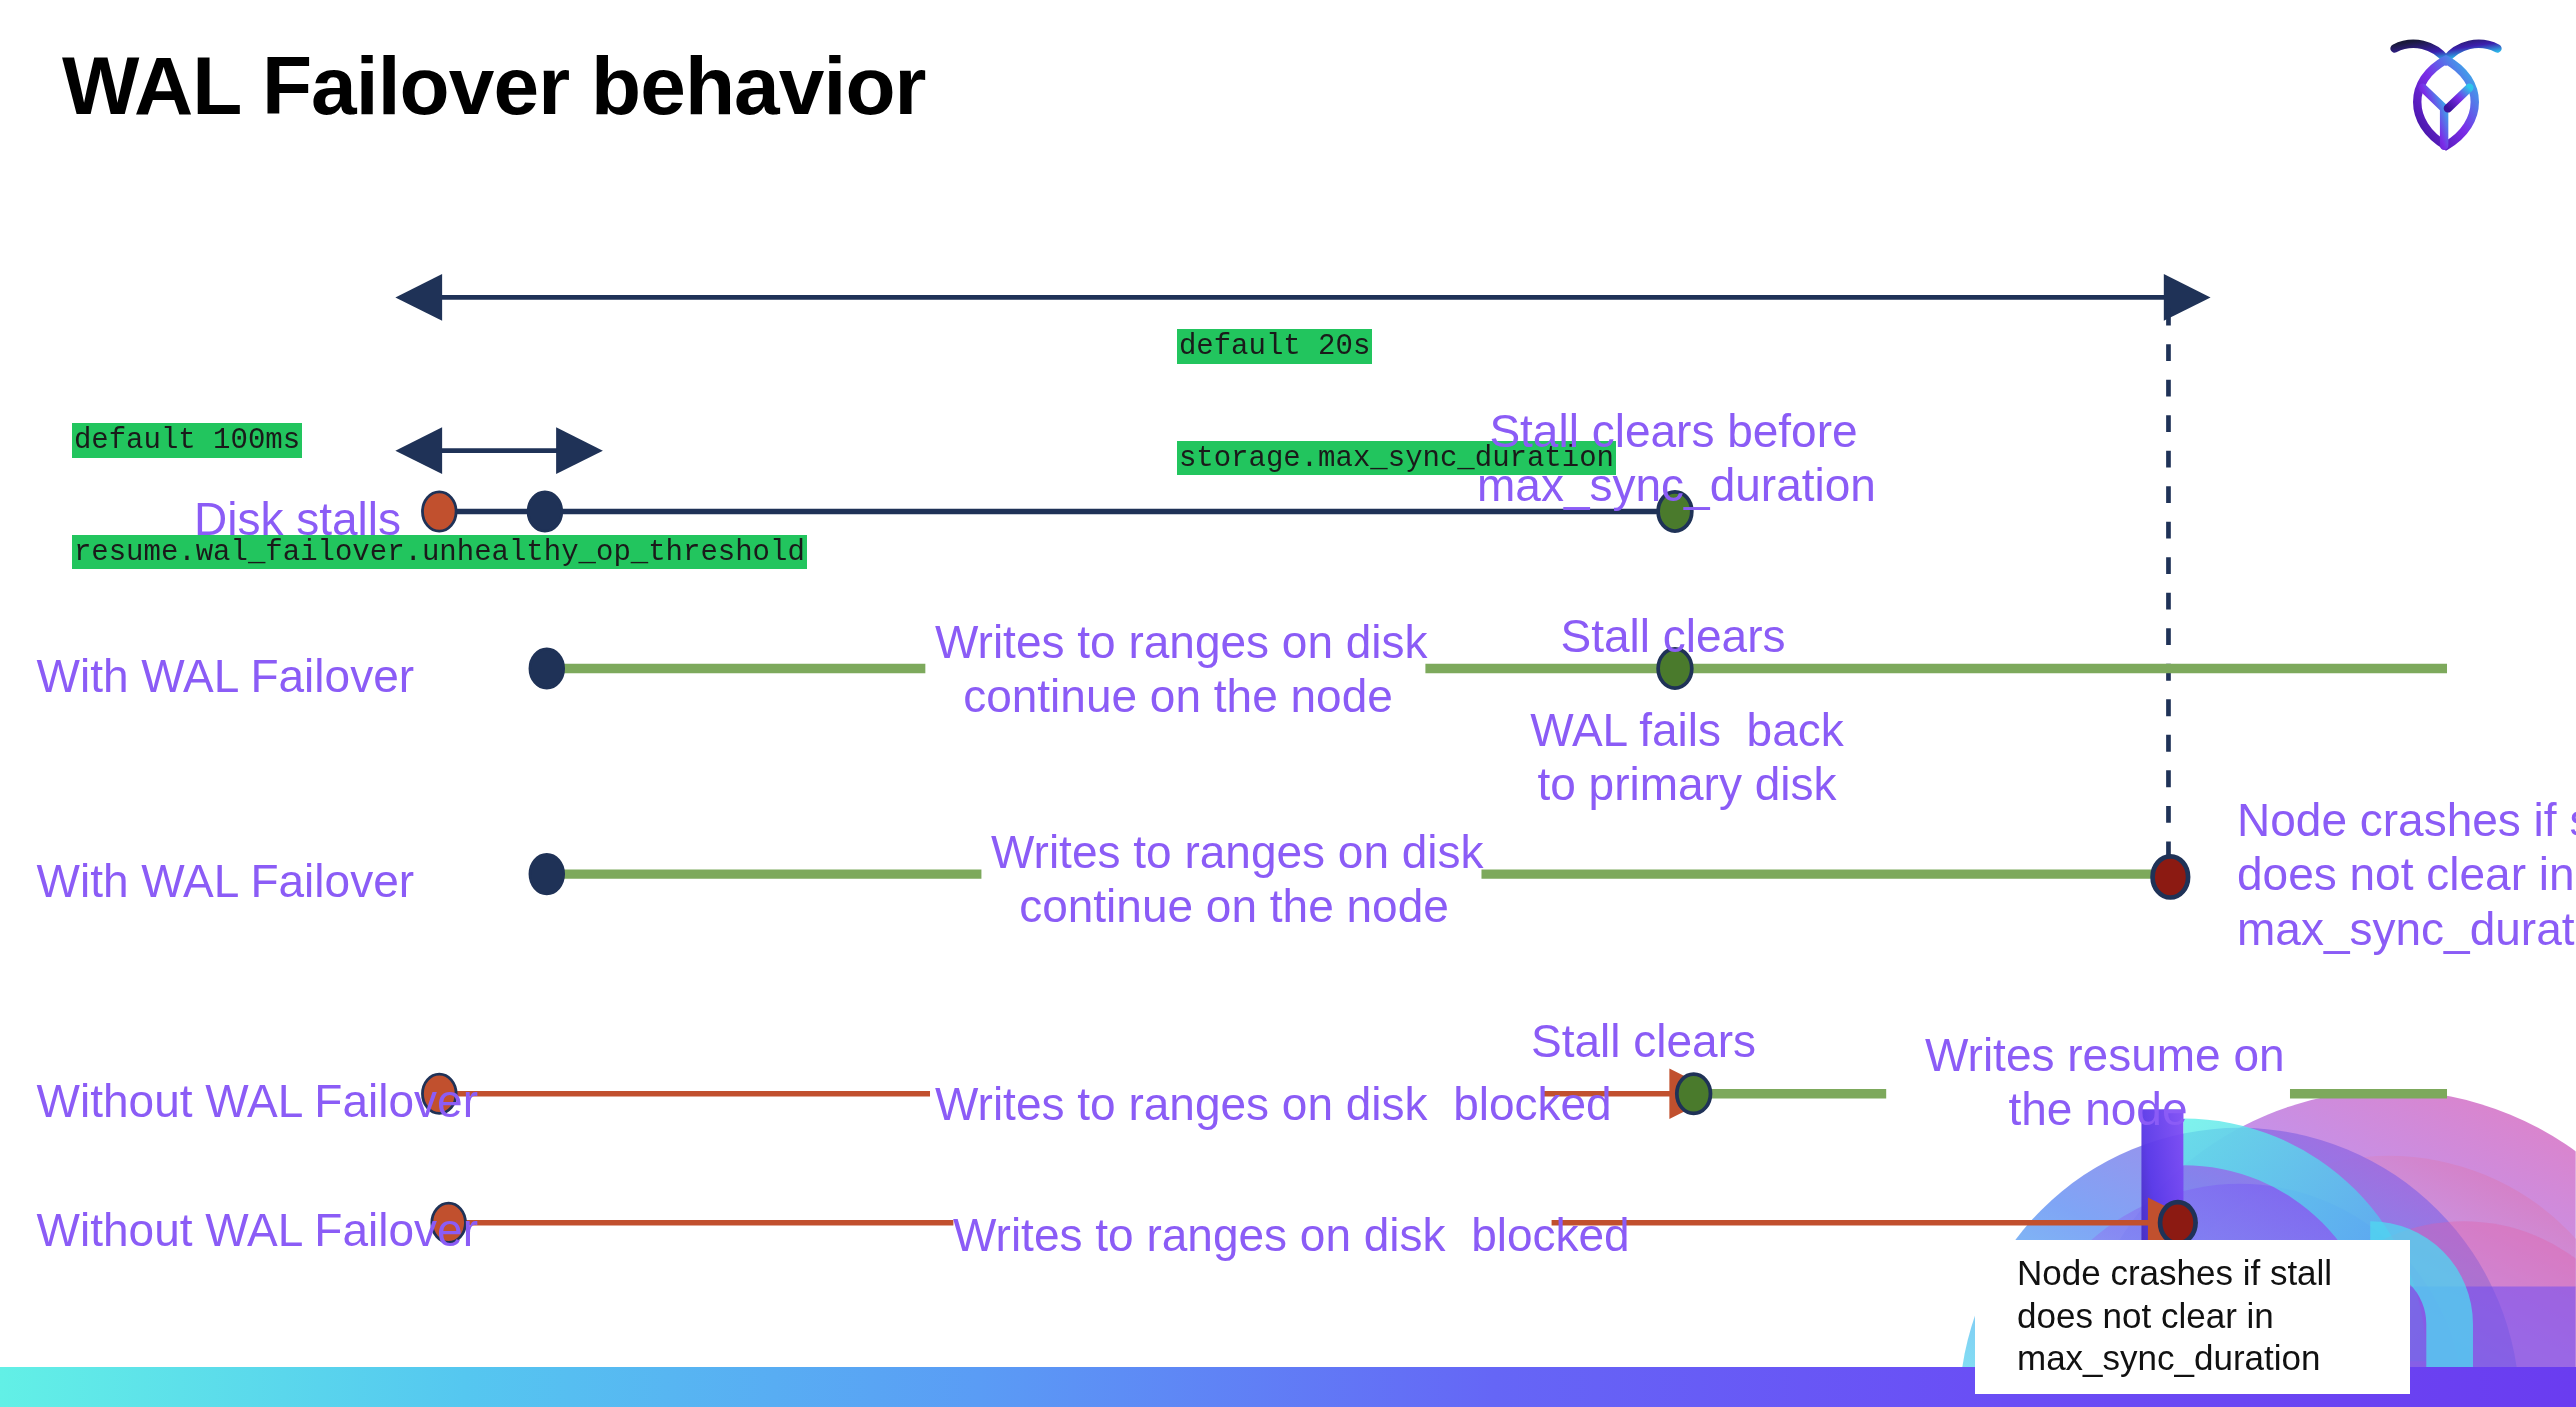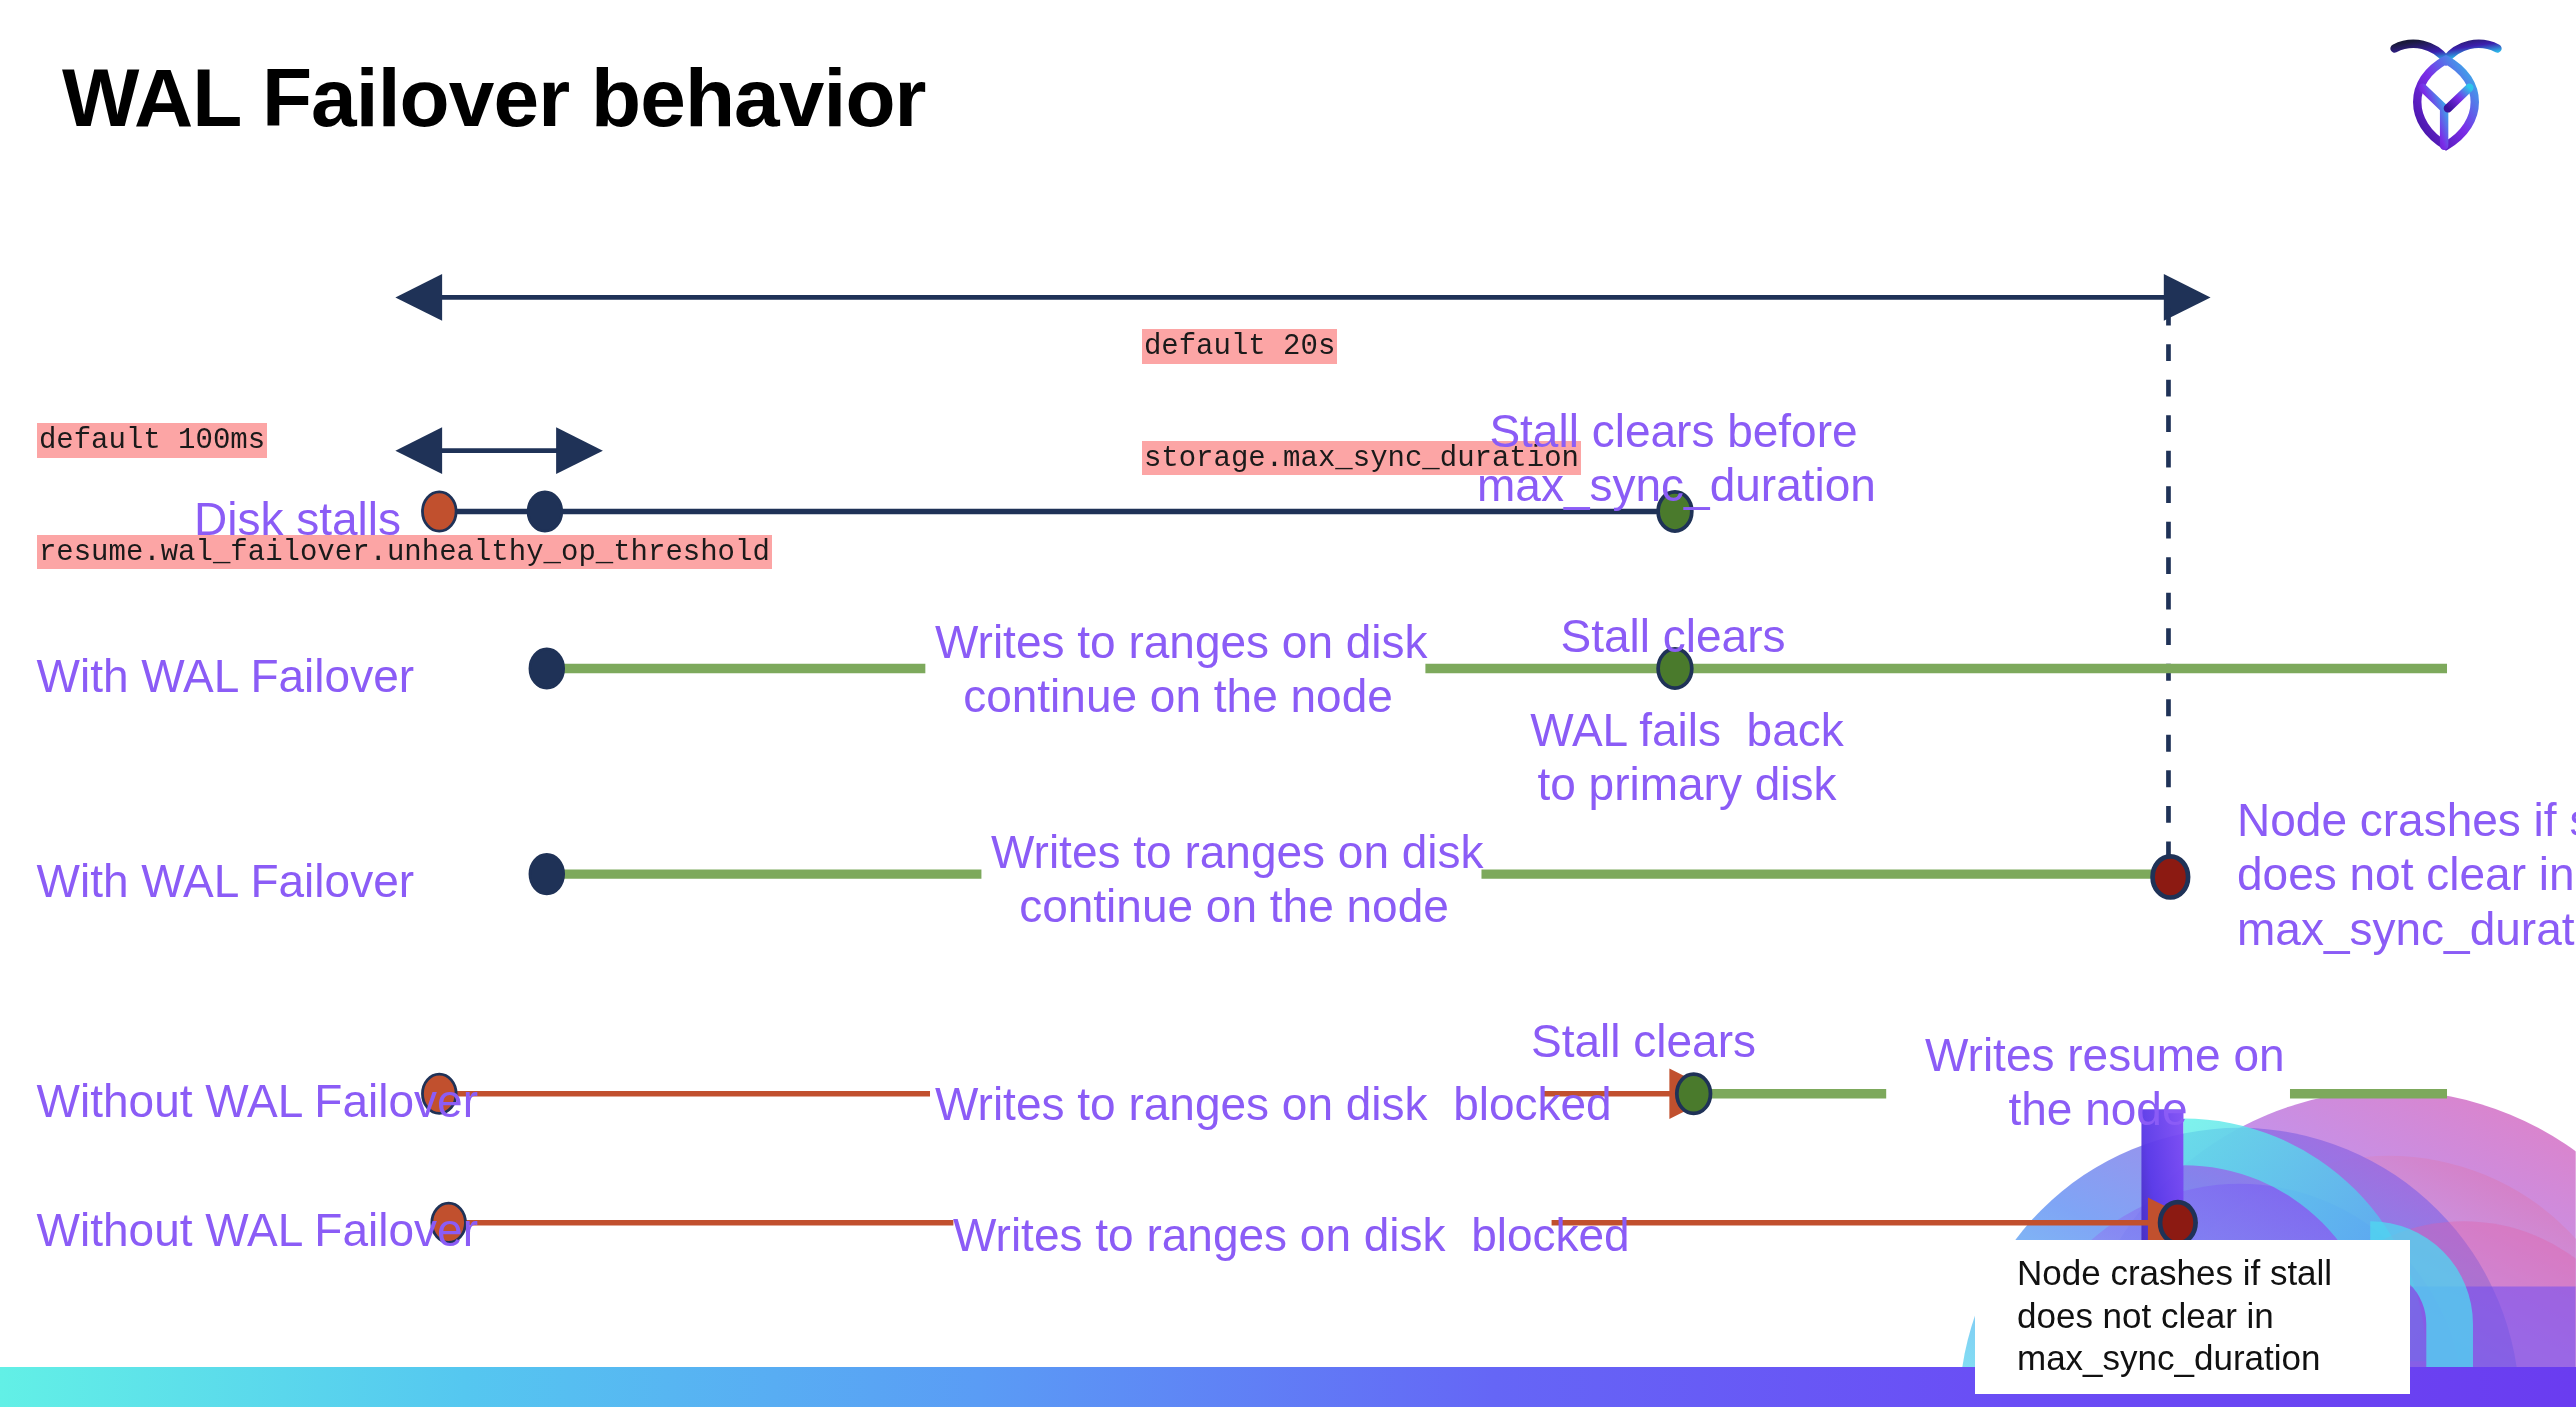--- a/index.html
+++ b/index.html
@@ -14,40 +14,40 @@
 
   
   #art{position:absolute;right:0;bottom:0;width:673px;height:523px;pointer-events:none;}
   #bottombar{position:absolute;left:0;bottom:0;width:2576px;height:41px;
     background:linear-gradient(90deg,#62F0E6 0%,#55C7F0 18%,#5A9CF5 38%,#6566F6 58%,#6A4DF5 78%,#6A3CF0 100%);}
 
   
   #title{
     position:absolute;left:62px;top:45px;
     font-size:82px;font-weight:bold;color:#000000;
-    letter-spacing:-0.9px;line-height:1.0;white-space:nowrap;margin-top:12px;
+    letter-spacing:-0.9px;line-height:1.0;white-space:nowrap;
   }
 
   
   #logo{position:absolute;left:2385px;top:26px;width:122px;height:131px;}
 
   
   #diagram{position:absolute;left:0;top:0;width:2576px;height:1408px;}
 
   
   .lbl{position:absolute;color:#8b5cf6;font-size:46px;line-height:1.18;white-space:pre;}
   .lbl.c{text-align:center;}
   .lbl.r{text-align:right;margin-left:7px;}
   .lbl.l{text-align:left;margin-left:16px;}
 
   .code{
     position:absolute;font-family:"Liberation Mono", monospace;
     font-size:29px;line-height:1.28;color:#1a1a1a;white-space:pre;
   }
-  .code span{background:#fca5a5;padding:0.9px 1.9px;}
+  .code span{background:#22c55e;padding:0.9px 1.9px;margin-left:35px;}
 
   #callout{
     position:absolute;left:1975px;top:1240px;width:435px;height:154px;
     background:#ffffff;
   }
   #callout .ct{position:absolute;left:42px;top:12px;font-size:35px;line-height:1.22;color:#111;white-space:pre;}
 </style>
 </head>
 <body>
 

